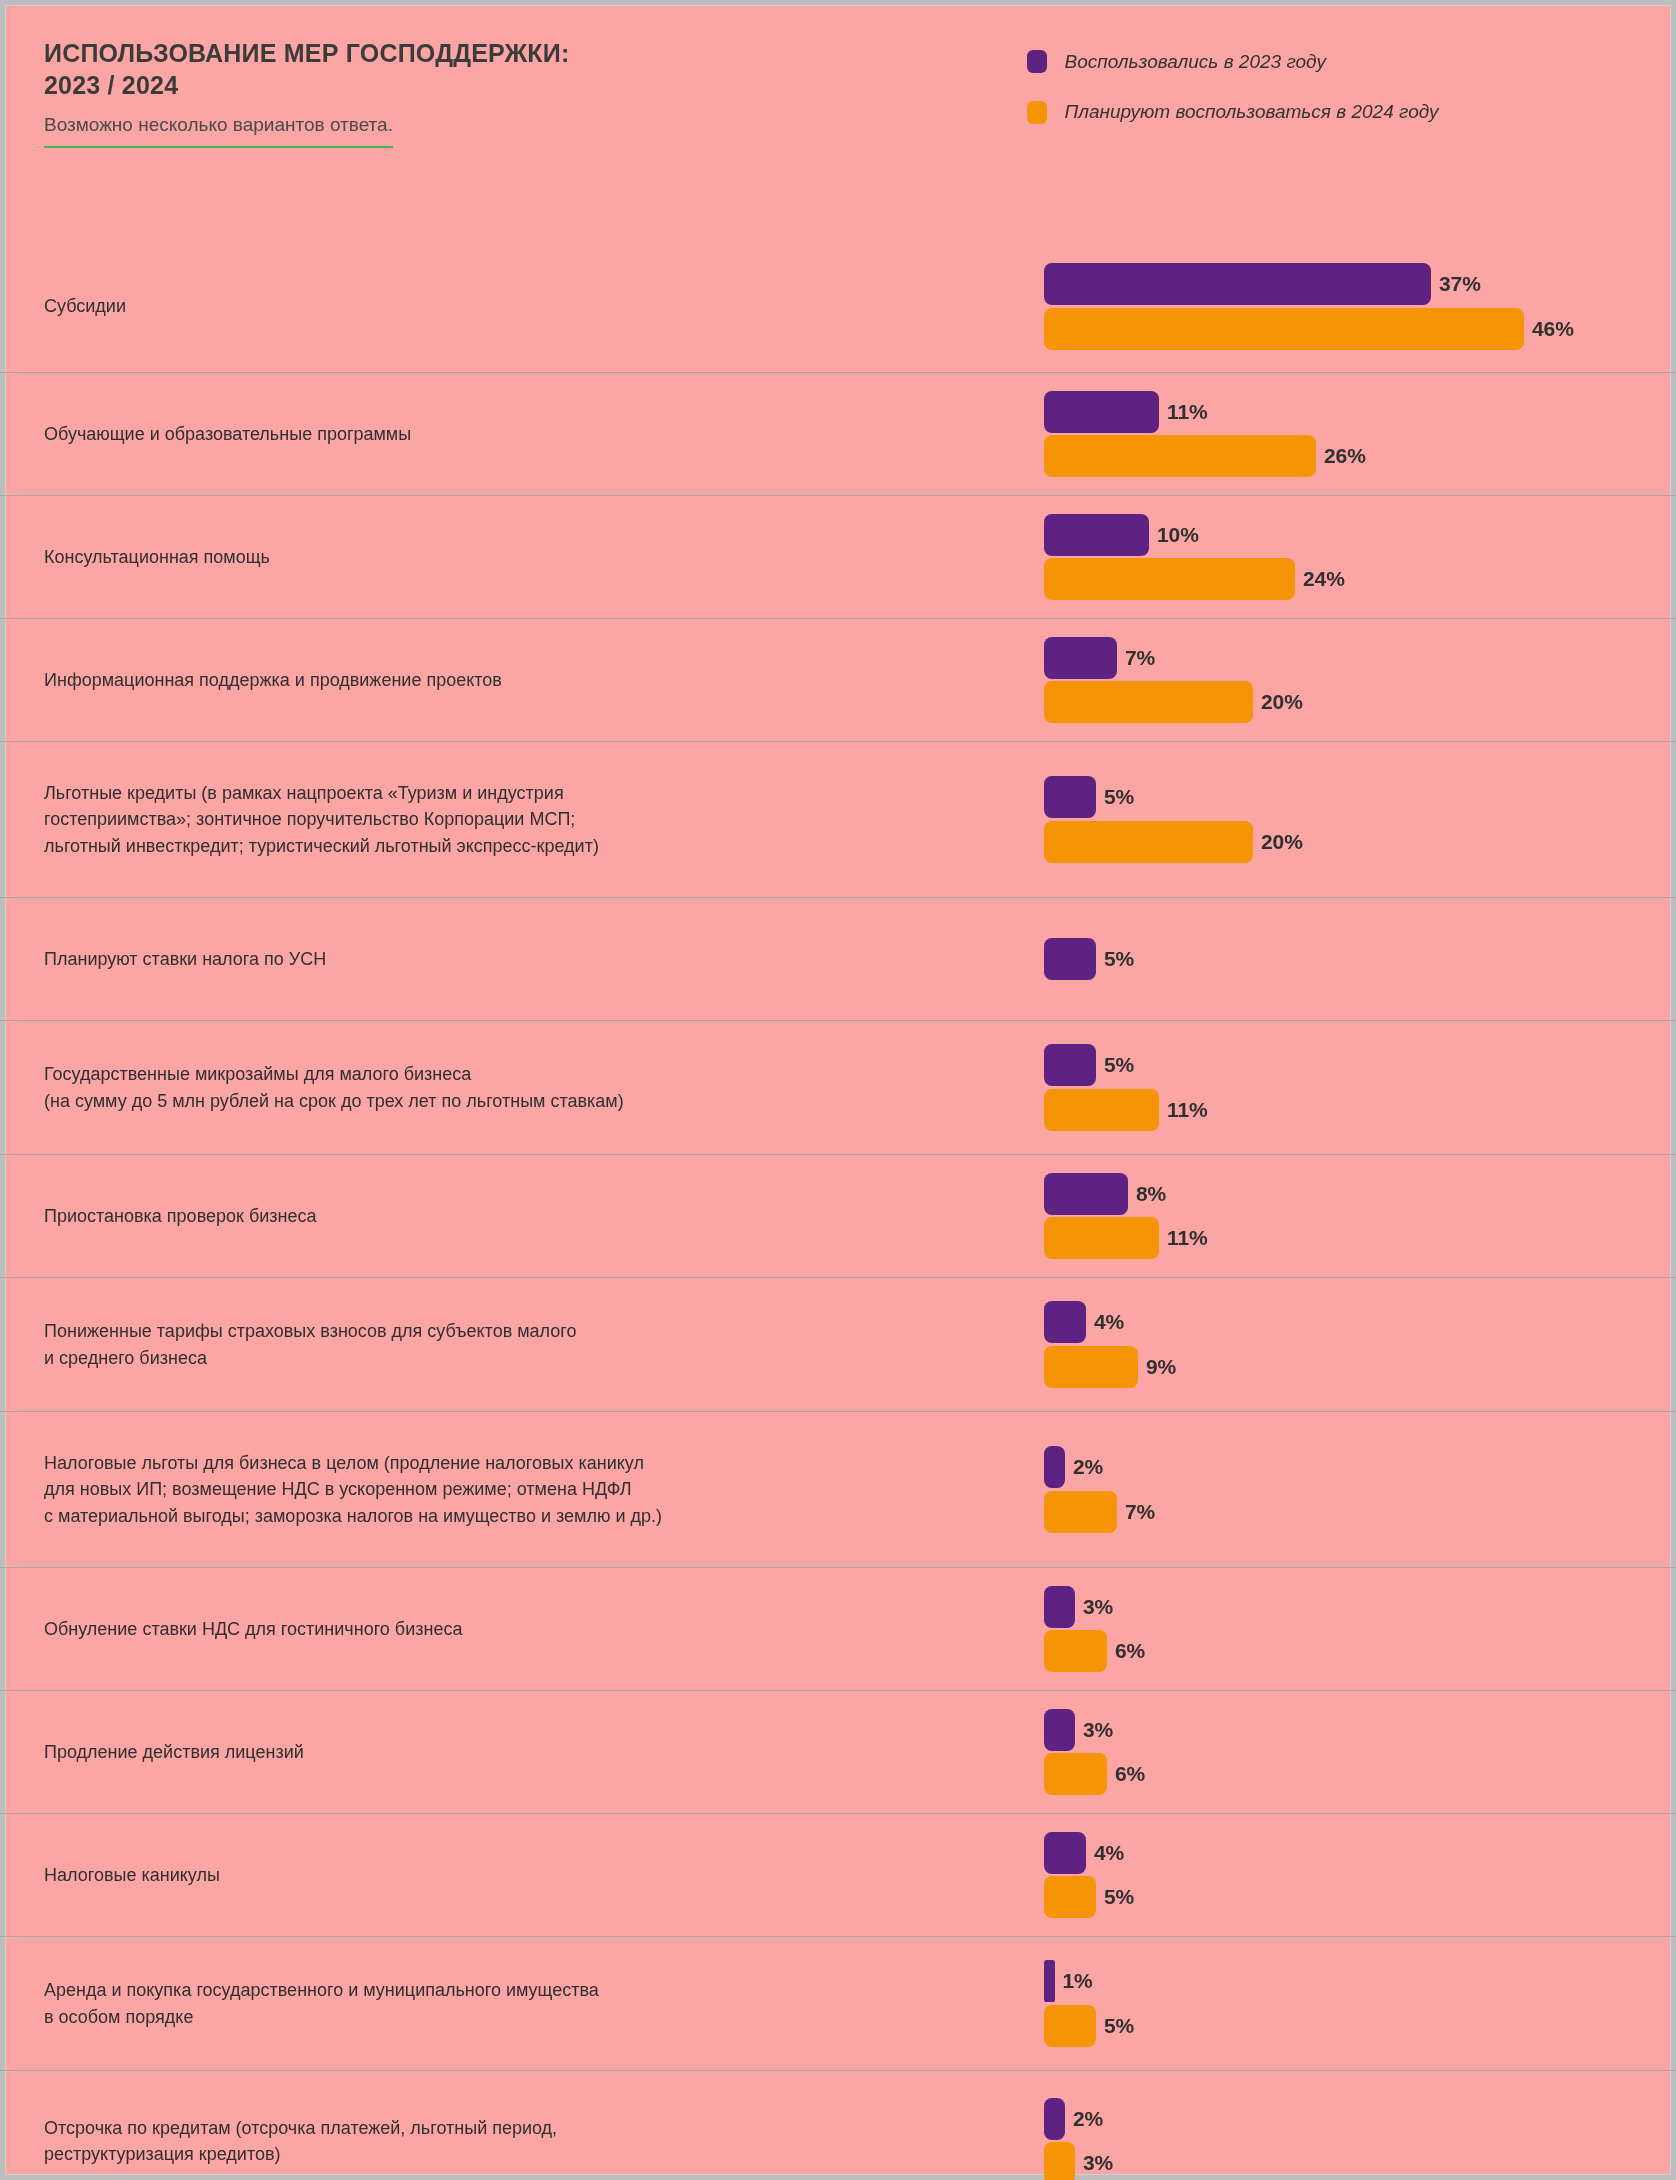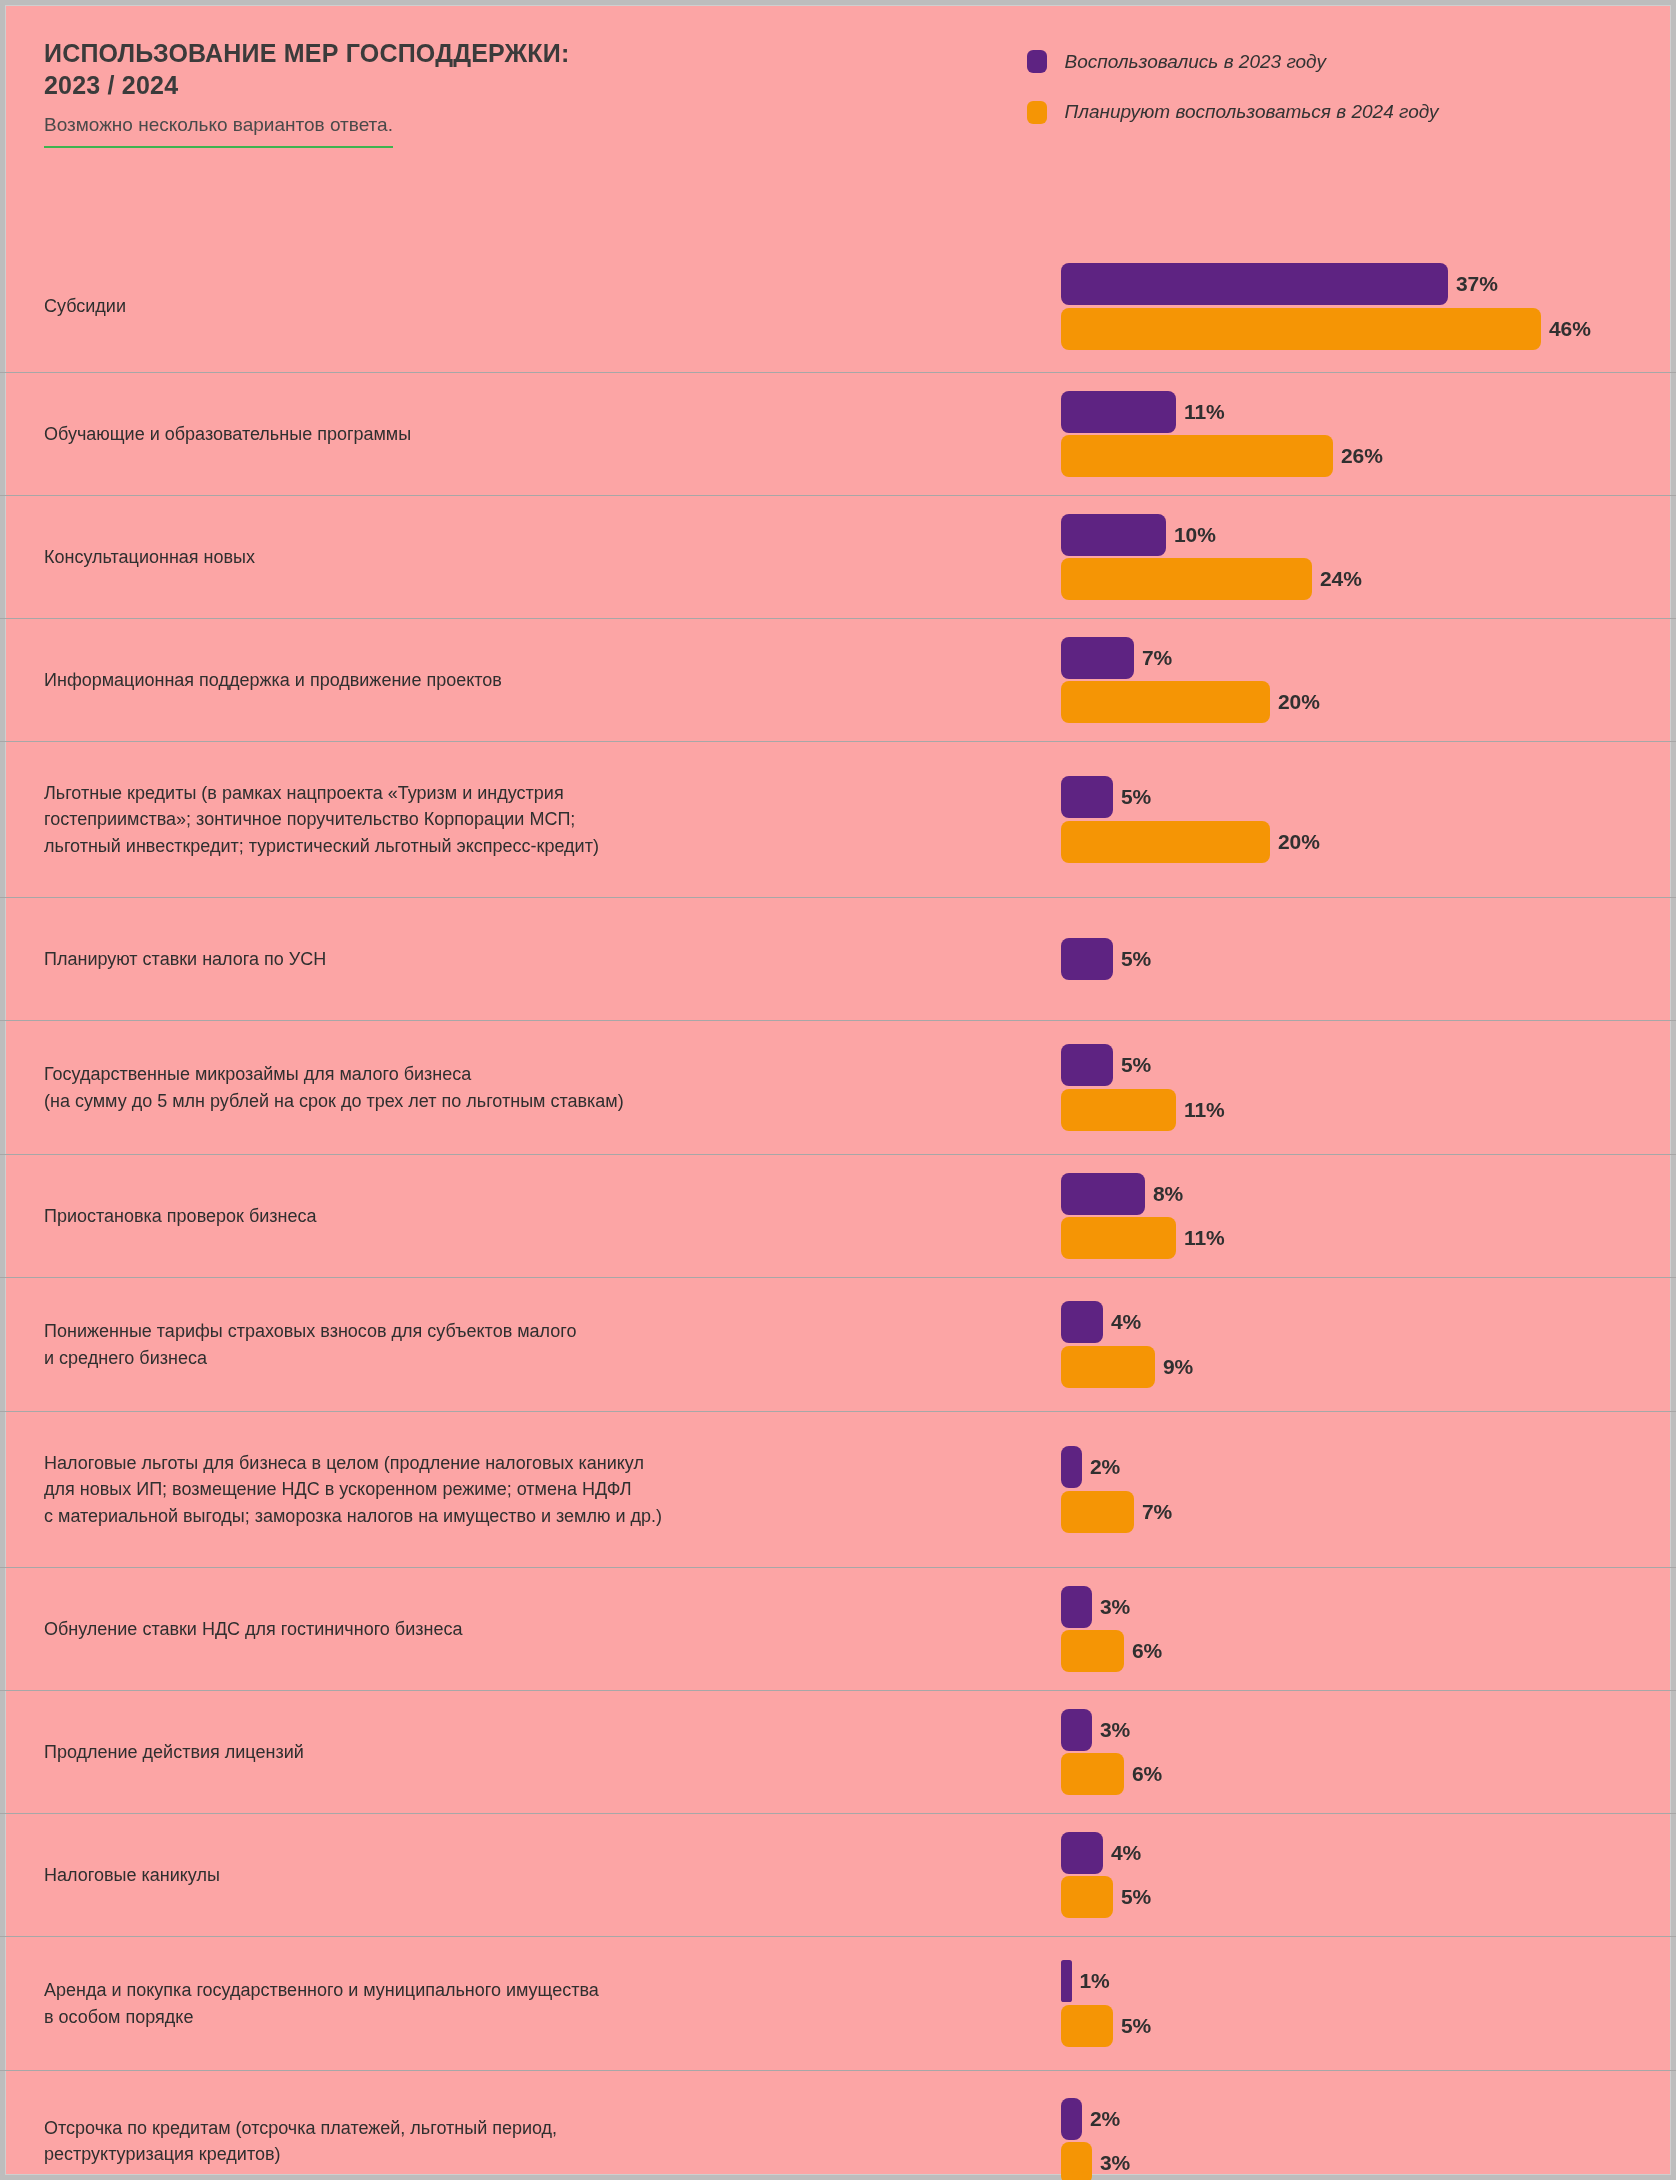--- a/index.html
+++ b/index.html
@@ -131,21 +131,20 @@
   }
   .row-bars {
     position: absolute;
     left: 1044px;
     width: 611px;
   }
   .bar-line {
     display: flex;
     align-items: center;
     height: 42px;
-    margin-left: 17px;
   }
   .bar-line + .bar-line {
     margin-top: 2.6px;
   }
   .bar {
     height: 42px;
     border-radius: 7.9px;
     flex: 0 0 auto;
   }
   .bar.tiny {
@@ -212,21 +211,21 @@
             </div>
             <div class="bar-line">
               <div class="bar" style="width: 272px; background: rgb(245, 149, 5);"></div>
               <span class="bar-value">26%</span>
             </div>
           </div>
         </div>
       </div>
       <div class="row">
         <div class="row-inner" style="min-height: 122px;">
-          <div class="row-label">Консультационная новых</div>
+          <div class="row-label">Консультационная помощь</div>
           <div class="row-bars">
             <div class="bar-line">
               <div class="bar" style="width: 105px; background: rgb(94, 35, 130);"></div>
               <span class="bar-value">10%</span>
             </div>
             <div class="bar-line">
               <div class="bar" style="width: 251px; background: rgb(245, 149, 5);"></div>
               <span class="bar-value">24%</span>
             </div>
           </div>

